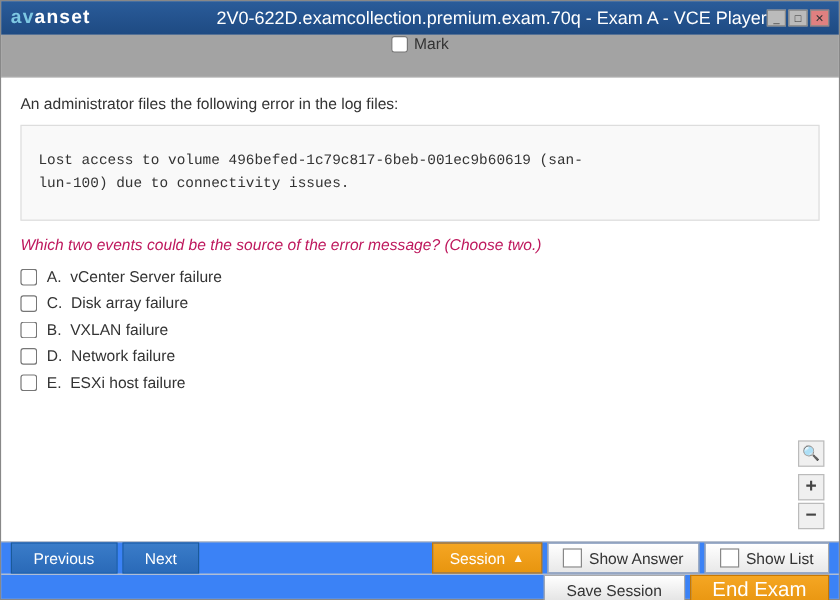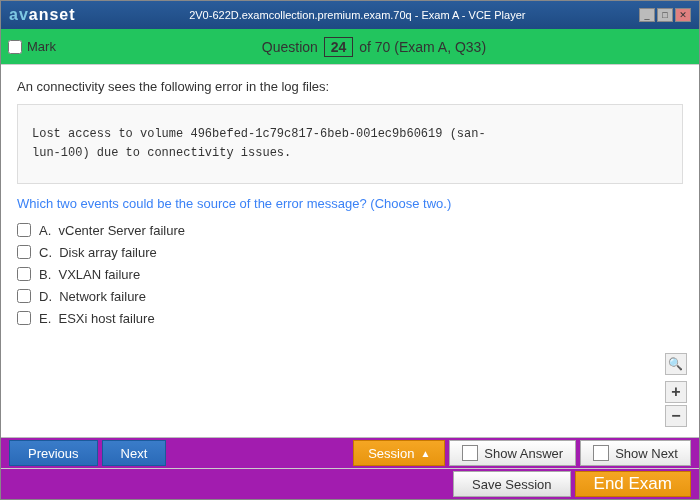--- a/index.html
+++ b/index.html
@@ -40,50 +40,51 @@
       letter-spacing: 1px;
     }
     .logo-text span.av {
       color: #7ec8e3;
     }
     .logo-text span.anset {
       color: white;
     }
     .title-bar-center {
       color: white;
-      font-size: 11px;
+      font-size: 15px;
       flex: 1;
-      text-align: center;
+      text-align: right;
     }
     .title-bar-controls {
       display: flex;
       gap: 2px;
     }
     .win-btn {
       width: 16px;
       height: 14px;
       background: #bbb;
       border: 1px solid #888;
       font-size: 9px;
       display: flex;
       align-items: center;
       justify-content: center;
       cursor: pointer;
       color: #333;
     }
     .win-btn.close { background: #e08080; }
     
     .header-row {
-      background: #22c55e;
+      background: #a3a3a3;
       border-bottom: 1px solid #ccc;
       height: 36px;
       display: flex;
       align-items: center;
-      padding: 0 7px;
-      flex-shrink: 0;
+      padding: 0 28px;
+      flex-shrink: 0;
+      flex-direction: column;
     }
     .mark-check {
       display: flex;
       align-items: center;
       gap: 5px;
     }
     .mark-check input[type="checkbox"] {
       width: 14px;
       height: 14px;
     }
@@ -122,26 +123,27 @@
       border: 1px solid #ddd;
       font-family: 'Courier New', monospace;
       font-size: 12px;
       color: #333;
       padding: 20px 14px;
       margin-bottom: 12px;
       line-height: 1.6;
     }
     .question-text {
       font-size: 13px;
-      color: #3b82f6;
+      color: #be185d;
       margin-bottom: 12px;
+      font-style: italic;
     }
     .answer-option {
       display: flex;
-      align-items: flex-start;
+      align-items: flex-end;
       gap: 8px;
       margin-bottom: 7px;
     }
     .answer-option input[type="checkbox"] {
       width: 14px;
       height: 14px;
       flex-shrink: 0;
     }
     .answer-option label {
       font-size: 13px;
@@ -178,23 +180,23 @@
       align-items: center;
       justify-content: center;
       cursor: pointer;
       font-size: 16px;
       font-weight: bold;
       color: #444;
       line-height: 1;
     }
     
     .bottom-toolbar {
-      background: #a21caf;
+      background: #3b82f6;
       border-top: 1px solid #bbb;
-      height: 62px;
+      height: 48px;
       display: flex;
       flex-direction: column;
       flex-shrink: 0;
     }
     .toolbar-row1 {
       height: 32px;
       display: flex;
       align-items: center;
       padding: 0 8px;
       gap: 4px;
@@ -292,29 +294,24 @@
       <div class="win-btn">□</div>
       <div class="win-btn close">✕</div>
     </div>
   </div>
 
   <div class="header-row">
     <div class="mark-check">
       <input type="checkbox" style="">
       <span class="mark-label">Mark</span>
     </div>
-    <div class="question-info">
-      <span>Question</span>
-      <span class="question-num-box">24</span>
-      <span>of 70 (Exam A, Q33)</span>
-    </div>
   </div>
 
   <div class="main-content">
-    <div class="question-intro">An connectivity sees the following error in the log files:</div>
+    <div class="question-intro">An administrator files the following error in the log files:</div>
     <div class="code-block">
       Lost access to volume 496befed-1c79c817-6beb-001ec9b60619 (san-<br>lun-100) due to connectivity issues.
     </div>
     <div class="question-text">Which two events could be the source of the error message? (Choose two.)</div>
 
     <div class="answer-option">
       <input type="checkbox" style="">
       <label>A.&nbsp; vCenter Server failure</label>
     </div>
     <div class="answer-option">
@@ -349,21 +346,21 @@
       <button class="btn-orange">
         <span>Session</span>
         <span style="font-size:10px;">▲</span>
       </button>
       <button class="btn-white">
         <span class="btn-white-sq"></span>
         <span>Show Answer</span>
       </button>
       <button class="btn-white">
         <span class="btn-white-sq"></span>
-        <span>Show Next</span>
+        <span>Show List</span>
       </button>
     </div>
     <div class="toolbar-row2">
       <button class="btn-save-session">Save Session</button>
       <button class="btn-end-exam">End Exam</button>
     </div>
   </div>
 </div>
 
 </body></html>

